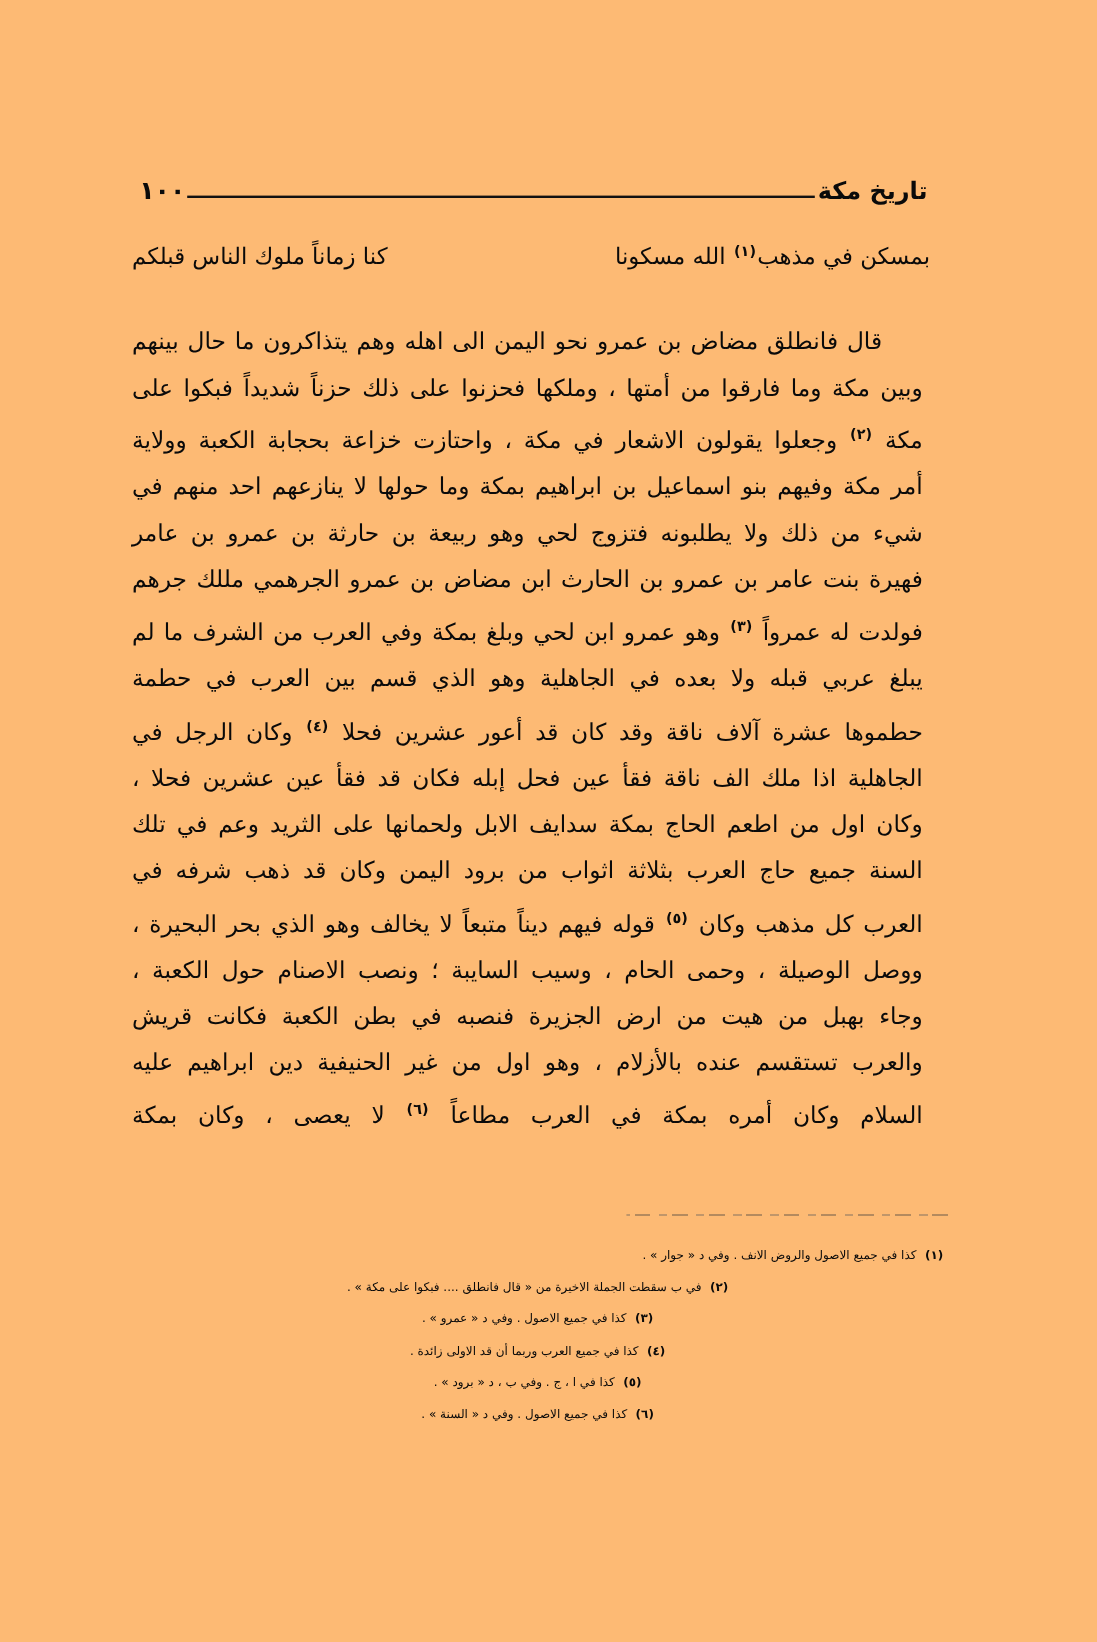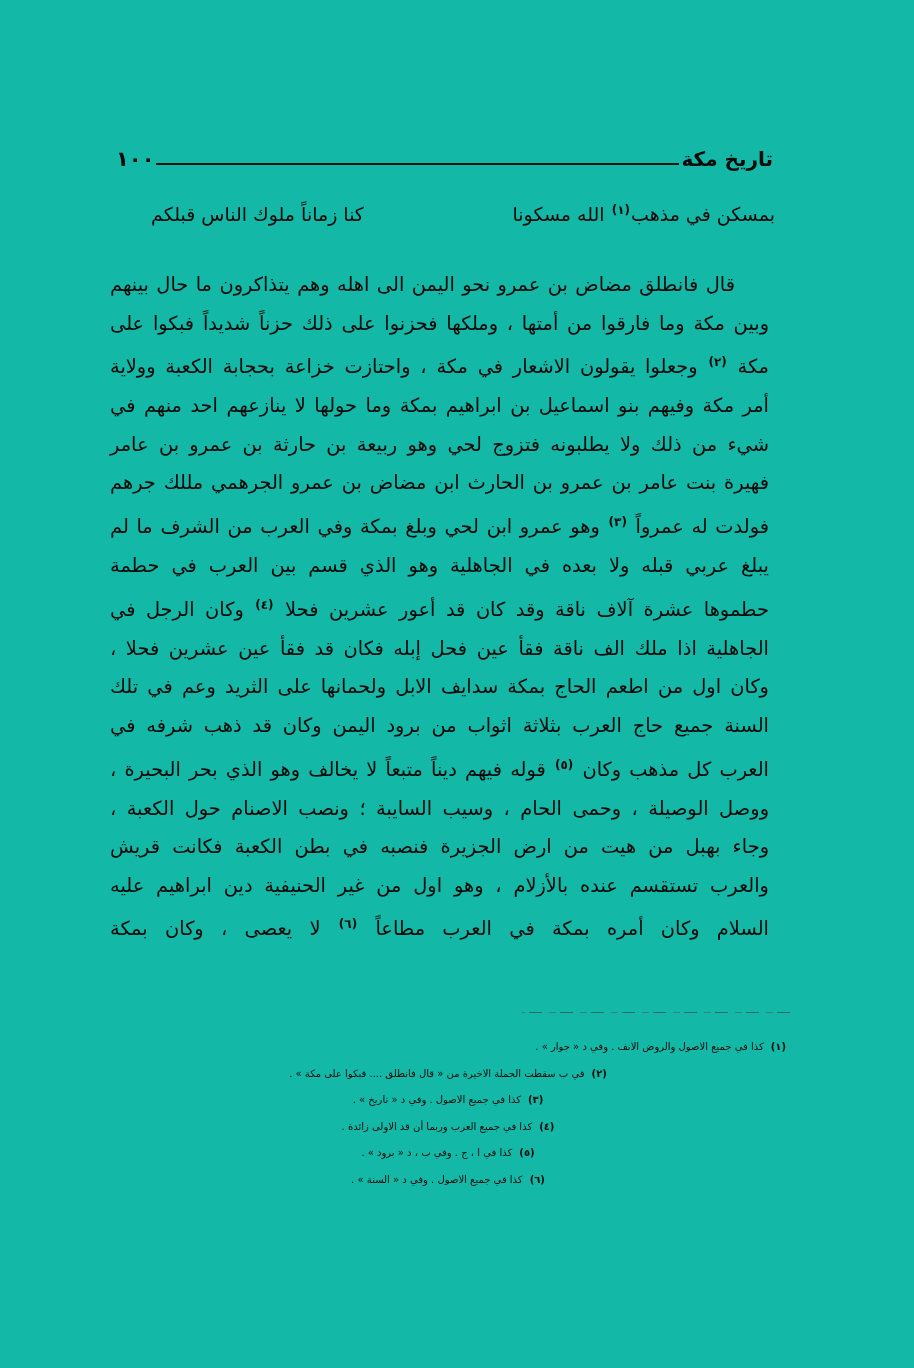--- a/index.html
+++ b/index.html
@@ -12,21 +12,21 @@
     height: 1368px;
     position: relative;
     overflow: hidden;
     font-family: "DejaVu Sans", sans-serif;
     color: #0a0a0a;
   }
 
   .page {
     position: absolute;
     inset: 0;
-    background: #14b8a6;
+    background: #fdba74;
   }
 
   
   .running-head {
     position: absolute;
     top: 142px;
     left: 110px;
     right: 139px;
     height: 34px;
     display: flex;
@@ -66,21 +66,20 @@
     line-height: 1.5;
     display: flex;
     flex-direction: row;
     justify-content: space-between;
     align-items: baseline;
     white-space: nowrap;
     direction: rtl;
   }
   .hemistich {
     display: inline-block;
-    margin-left: 41px;
   }
   .hemistich.first { padding-right: 18px; }
   .hemistich.second { padding-left: 4px; }
 
   
   .body-text {
     position: absolute;
     top: 266px;
     left: 110px;
     right: 145px;
@@ -165,21 +164,21 @@
   <div class="fn-rule"></div>
 
   <div class="footnotes">
     <div class="fn-row align-right">
       <span class="fn-marker">(١)</span><span class="fn-body">كذا في جميع الاصول والروض الانف . وفي د « جوار » .</span>
     </div>
     <div class="fn-row">
       <span class="fn-marker">(٢)</span><span class="fn-body">في ب سقطت الجملة الاخيرة من « قال فانطلق .... فبكوا على مكة » .</span>
     </div>
     <div class="fn-row">
-      <span class="fn-marker">(٣)</span><span class="fn-body">كذا في جميع الاصول . وفي د « تاريخ » .</span>
+      <span class="fn-marker">(٣)</span><span class="fn-body">كذا في جميع الاصول . وفي د « عمرو » .</span>
     </div>
     <div class="fn-row">
       <span class="fn-marker">(٤)</span><span class="fn-body">كذا في جميع العرب وربما أن قد الاولى زائدة .</span>
     </div>
     <div class="fn-row">
       <span class="fn-marker">(٥)</span><span class="fn-body">كذا في ا ، ج . وفي ب ، د « برود » .</span>
     </div>
     <div class="fn-row">
       <span class="fn-marker">(٦)</span><span class="fn-body">كذا في جميع الاصول . وفي د « السنة » .</span>
     </div>

